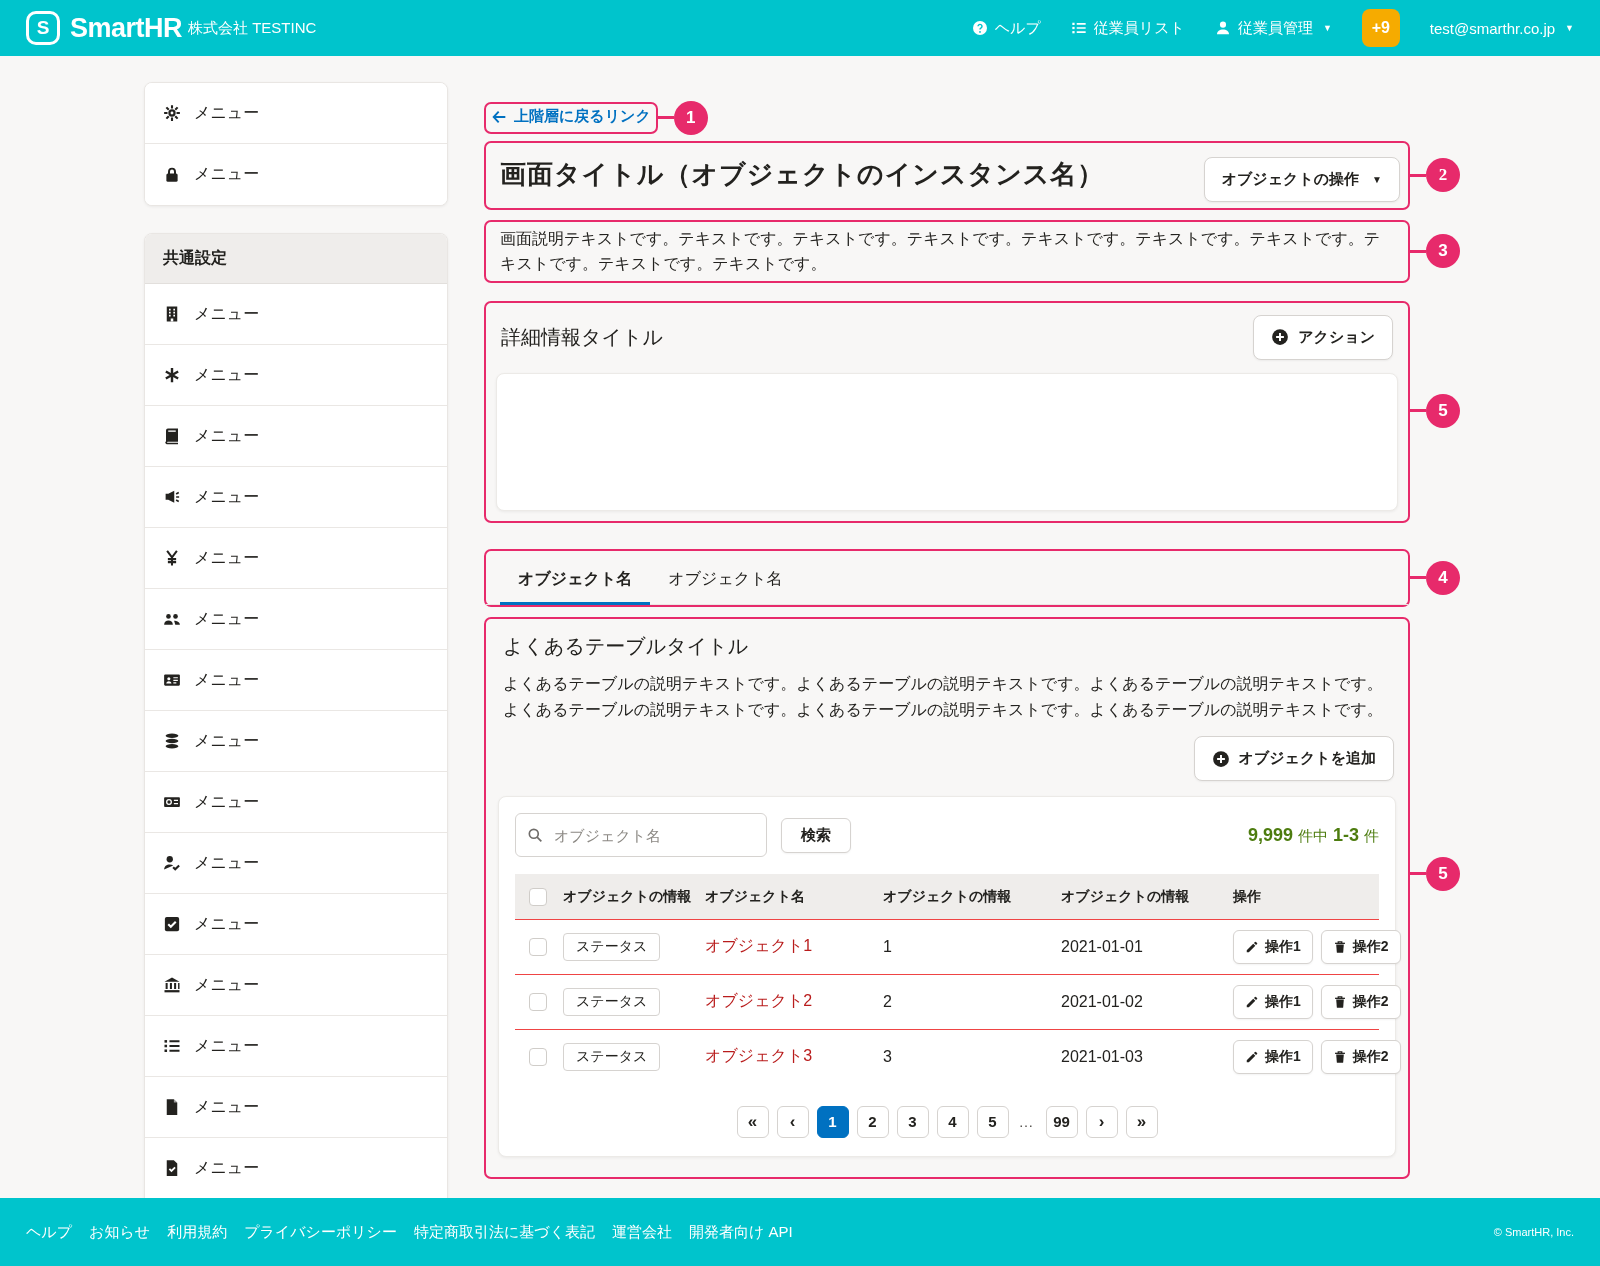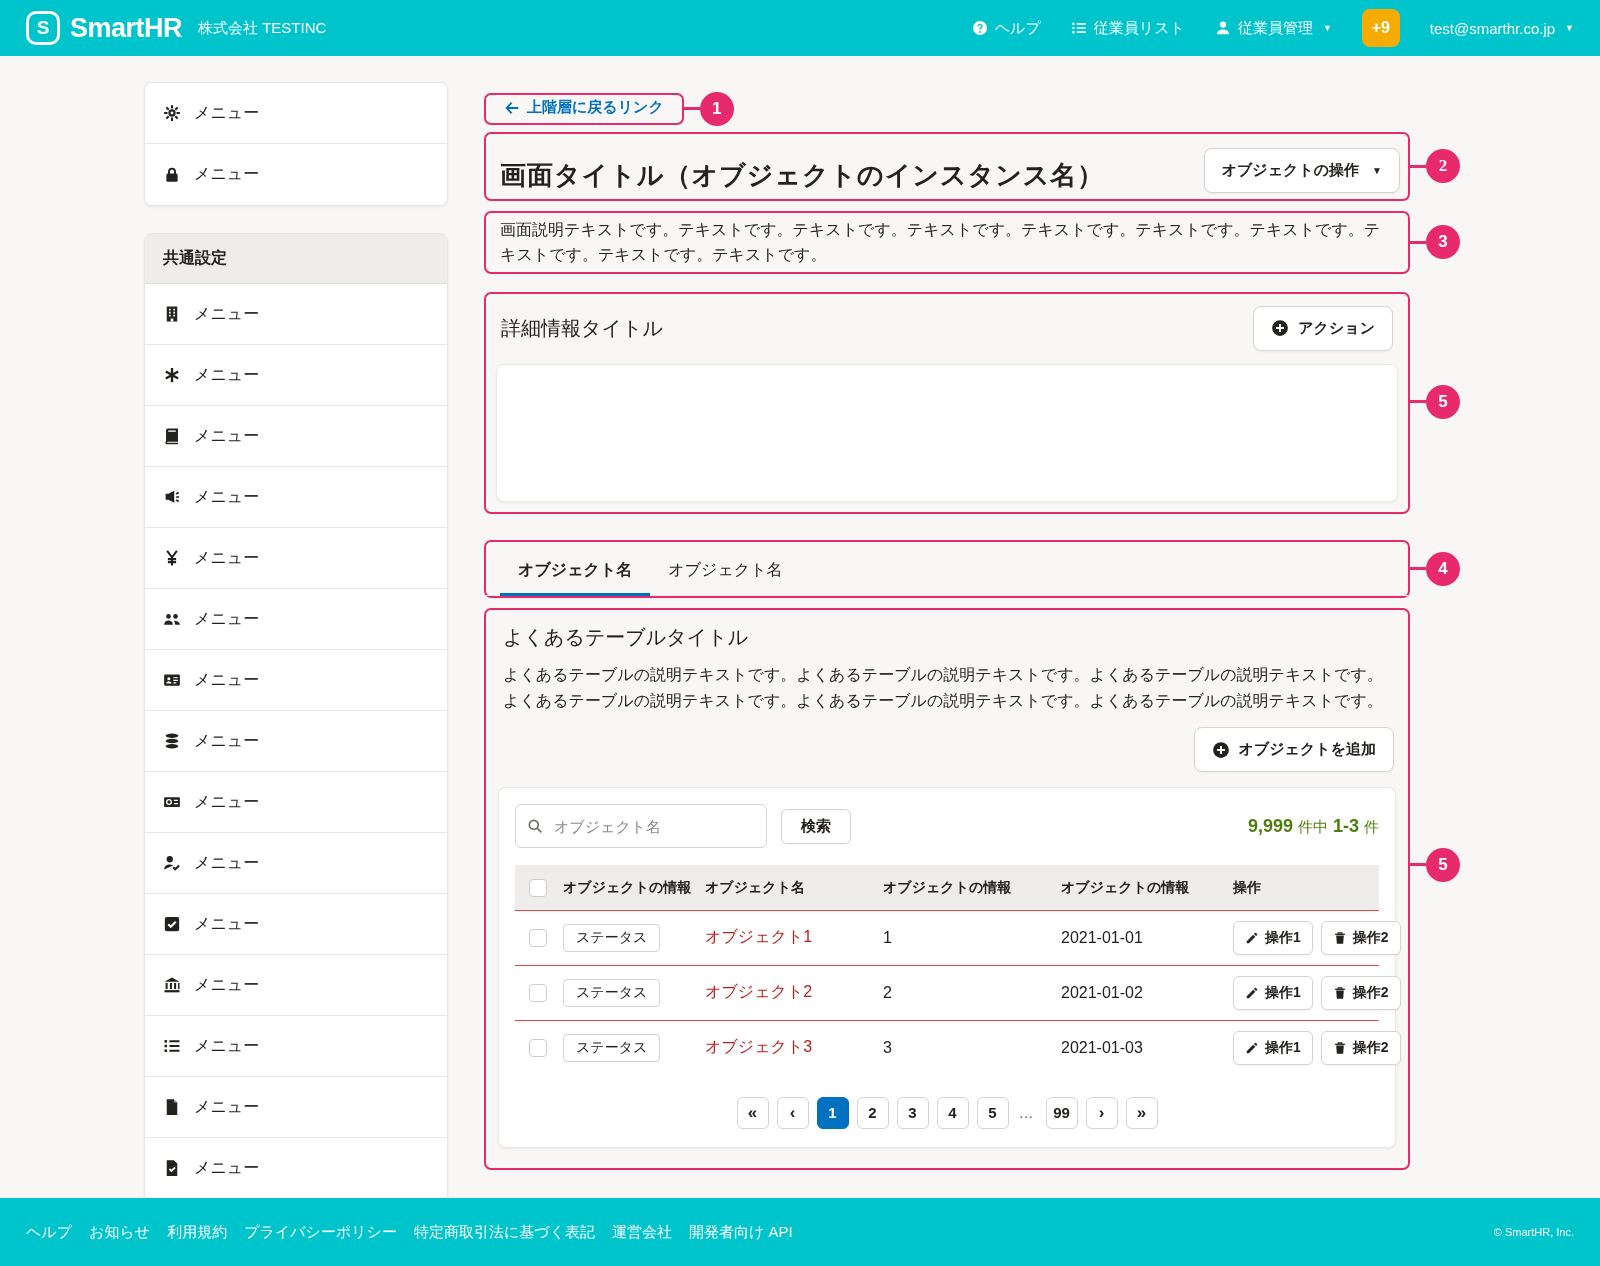--- a/index.html
+++ b/index.html
@@ -16,21 +16,21 @@
     background:#00c4cc; color:#fff;
     display:flex; align-items:center; padding:0 26px;
   }
   .logo-wrap { display:flex; align-items:center; gap:10px; }
   .logo-mark {
     width:34px; height:34px; border:3px solid #fff; border-radius:10px;
     display:inline-flex; align-items:center; justify-content:center;
     font-weight:800; font-size:19px; color:#fff;
   }
   .logo-text { font-size:27px; font-weight:800; letter-spacing:-0.5px; }
-  .company { font-size:15px; margin-left:16px; font-weight:400; }
+  .company { font-size:15px; margin-left:6px; font-weight:400; }
   .header-nav { margin-left:auto; display:flex; align-items:center; gap:30px; font-size:15px; }
   .hnav { display:inline-flex; align-items:center; gap:7px; color:#fff; text-decoration:none; cursor:pointer; }
   .caret { font-size:9px; margin-left:3px; }
   .badge {
     min-width:38px; height:38px; border:none; border-radius:8px;
     background:#f6ab00; color:#fff; font-size:16px; font-weight:bold; cursor:pointer;
     display:inline-flex; align-items:center; justify-content:center; padding:0 8px;
     font-family:inherit;
   }
   .icn { display:inline-flex; flex:none; }
@@ -64,27 +64,27 @@
     width:34px; height:34px; border-radius:50%; background:#e72a6b; color:#fff;
     font-size:17px; font-weight:bold; display:flex; align-items:center; justify-content:center;
     z-index:3;
   }
   .marker::before {
     content:''; position:absolute; right:100%; top:50%; margin-top:-1.5px;
     width:18px; height:3px; background:#e72a6b;
   }
   .marker.m-fixed { transform:none; }
 
-  .anno-backlink { display:inline-block; margin-top:11px; padding:3px 18px; }
+  .anno-backlink { display:inline-block; margin-top:20px; padding:3px 5px; }
   .back-link {
     color:#0071c1; font-size:15px; text-decoration:none; cursor:pointer;
     display:inline-flex; align-items:center; gap:7px; font-weight:bold;
   }
 
-  .title-row { margin-top:7px; padding:14px 8px 6px 14px; display:flex; align-items:flex-end; justify-content:space-between;font-family:Liberation Serif, serif; }
+  .title-row { margin-top:7px; padding:14px 8px 6px 14px; display:flex; align-items:flex-start; justify-content:space-between;font-family:Liberation Serif, serif; }
   .page-title { font-size:26px; font-weight:700; letter-spacing:1px; }
 
   .btn {
     background:#fff; border:1px solid #d6d3d0; border-radius:8px;
     font-size:15px; font-weight:bold; color:#23221f; cursor:pointer;
     display:inline-flex; align-items:center; gap:9px; padding:12px 17px;
     box-shadow:0 1px 2px rgba(0,0,0,0.05); font-family:inherit; white-space:nowrap;
   }
   .btn .caret-dark { font-size:10px; margin-left:4px; }
   .btn.sm { padding:7px 11px; font-size:14px; border-radius:6px; gap:6px; }

